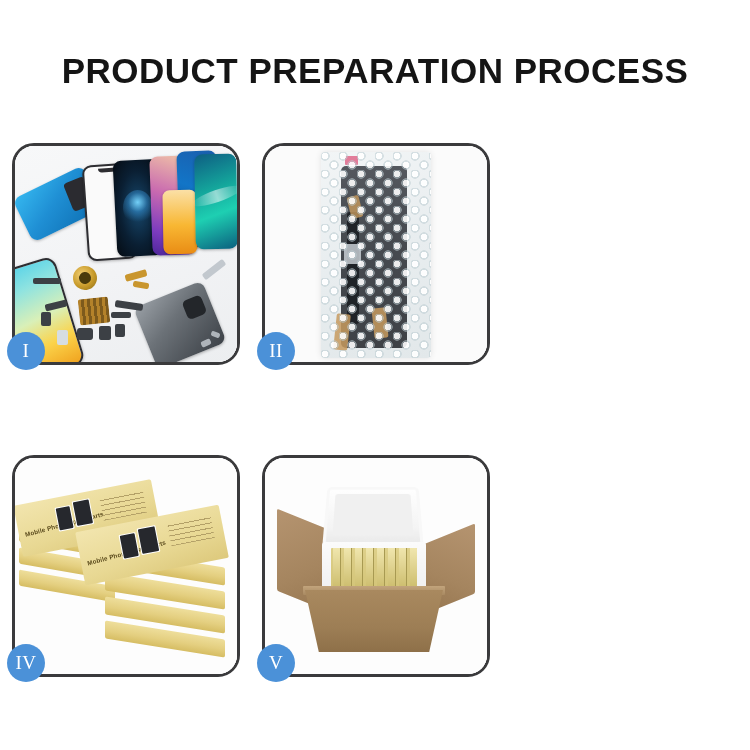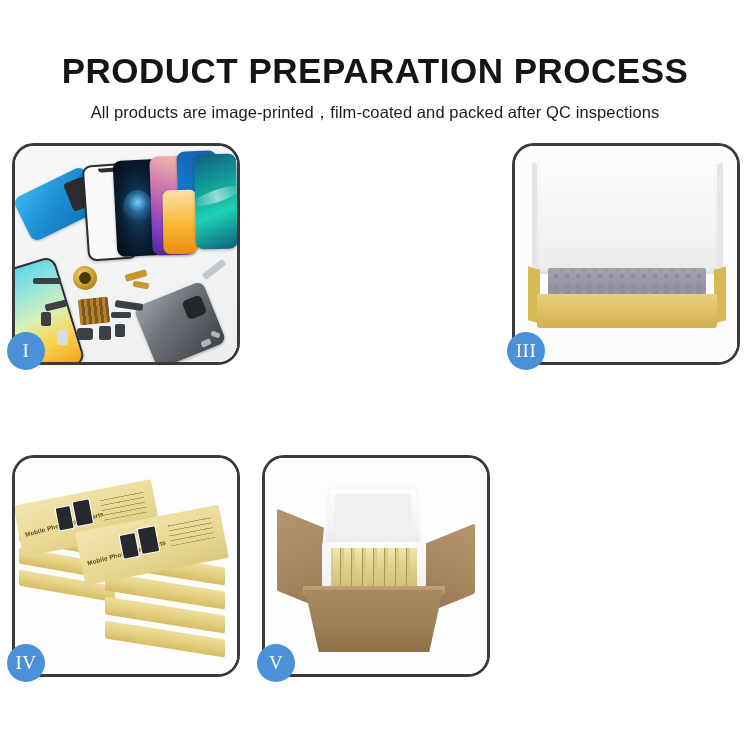--- a/index.html
+++ b/index.html
@@ -564,21 +564,20 @@
     transform: skewY(28deg);
   }
 </style>
 </head>
 <body>
 
 <div class="page">
 
   <div class="header">
     <h1 class="title">PRODUCT PREPARATION PROCESS</h1>
-    <p class="subtitle">All products are image-printed，film-coated and packed after QC inspections</p>
   </div>
 
   <div class="grid">
 
     <div class="panel r0 c0">
       <div class="photo">
         <div class="p1-bg"></div>
         <div class="phone ph-blue"></div>
         <div class="phone ph-white"></div>
         <div class="phone ph-dark"></div>
@@ -601,34 +600,37 @@
         <div class="part" style="left:100px;top:178px;width:10px;height:13px;"></div>
         <div class="part" style="left:42px;top:184px;width:11px;height:15px;background:#d6dde2;"></div>
         <div class="part" style="left:96px;top:166px;width:20px;height:6px;"></div>
         <div class="part" style="left:186px;top:194px;width:10px;height:6px;background:#aeb4ba;transform:rotate(-25deg);"></div>
         <div class="part" style="left:196px;top:186px;width:9px;height:5px;background:#aeb4ba;transform:rotate(20deg);"></div>
         <div class="part" style="left:186px;top:120px;width:26px;height:7px;background:#c2c8ce;transform:rotate(-38deg);"></div>
       </div>
       <div class="badge">I</div>
     </div>
 
-
-    <div class="panel r0 c2">
+    <div class="panel r0 c1">
       <div class="photo">
-        <div class="p3-bg"></div>
-        <div class="bx3-lid-l"></div>
-        <div class="bx3-lid-r"></div>
-        <div class="bx3-lid"></div>
-        <div class="bx3-side-l"></div>
-        <div class="bx3-side-r"></div>
-        <div class="bx3-foam"></div>
-        <div class="bx3-front"></div>
+        <div class="p2-bg"></div>
+        <div class="bubble-bag">
+          <div class="bag-part"></div>
+          <div class="bag-flex"></div>
+          <div class="bag-conn"></div>
+          <div class="bag-tab-t"></div>
+          <div class="bag-tab-l"></div>
+          <div class="bag-tab-r"></div>
+          <div class="bag-pink"></div>
+          <div class="bubbles"></div>
+        </div>
       </div>
-      <div class="badge">III</div>
+      <div class="badge">II</div>
     </div>
+
 
     <div class="panel r1 c0">
       <div class="photo">
         <div class="p4-bg"></div>
         <div class="stack">
 
           <div class="sb" style="left:2px;top:48px;width:96px;height:16px;transform:skewY(10deg);"></div>
           <div class="sb" style="left:2px;top:70px;width:96px;height:16px;transform:skewY(10deg);"></div>
           <div class="sb" style="left:2px;top:92px;width:96px;height:16px;transform:skewY(10deg);"></div>
 

